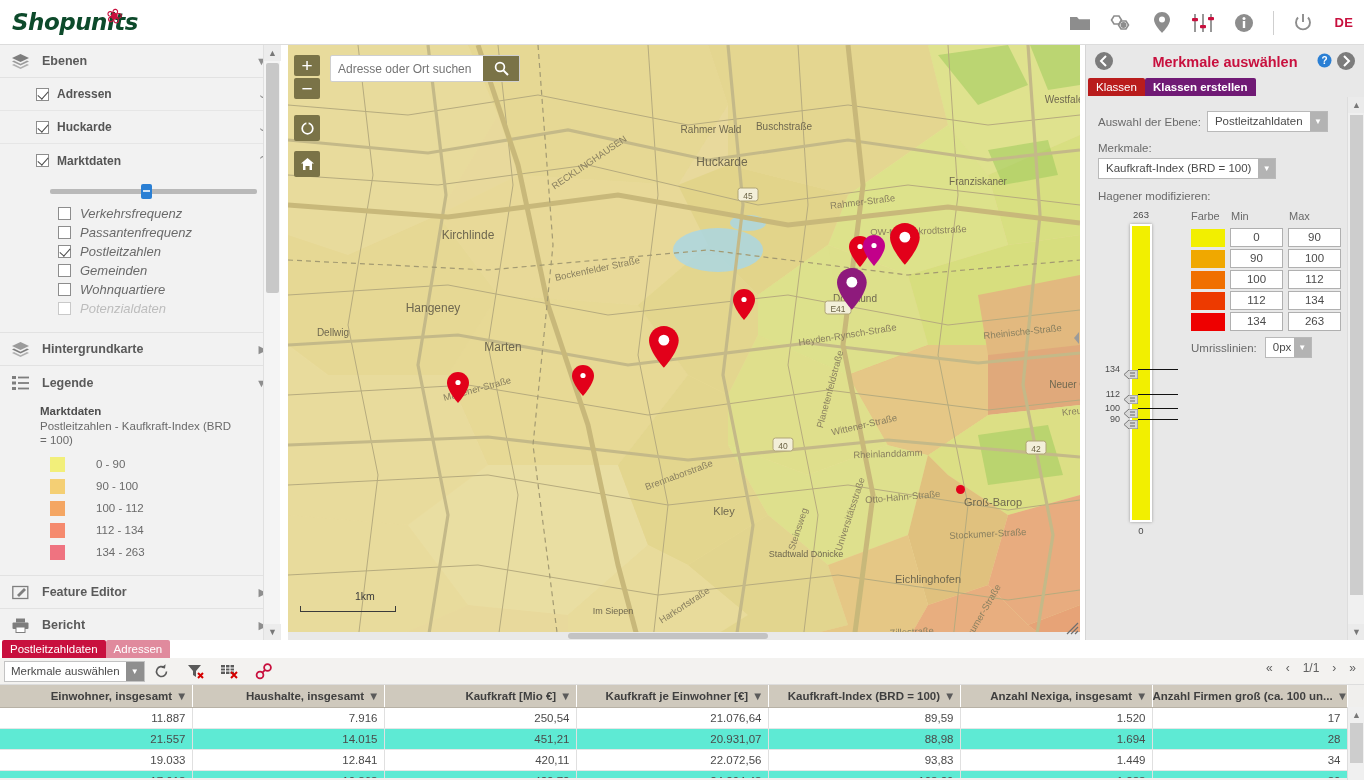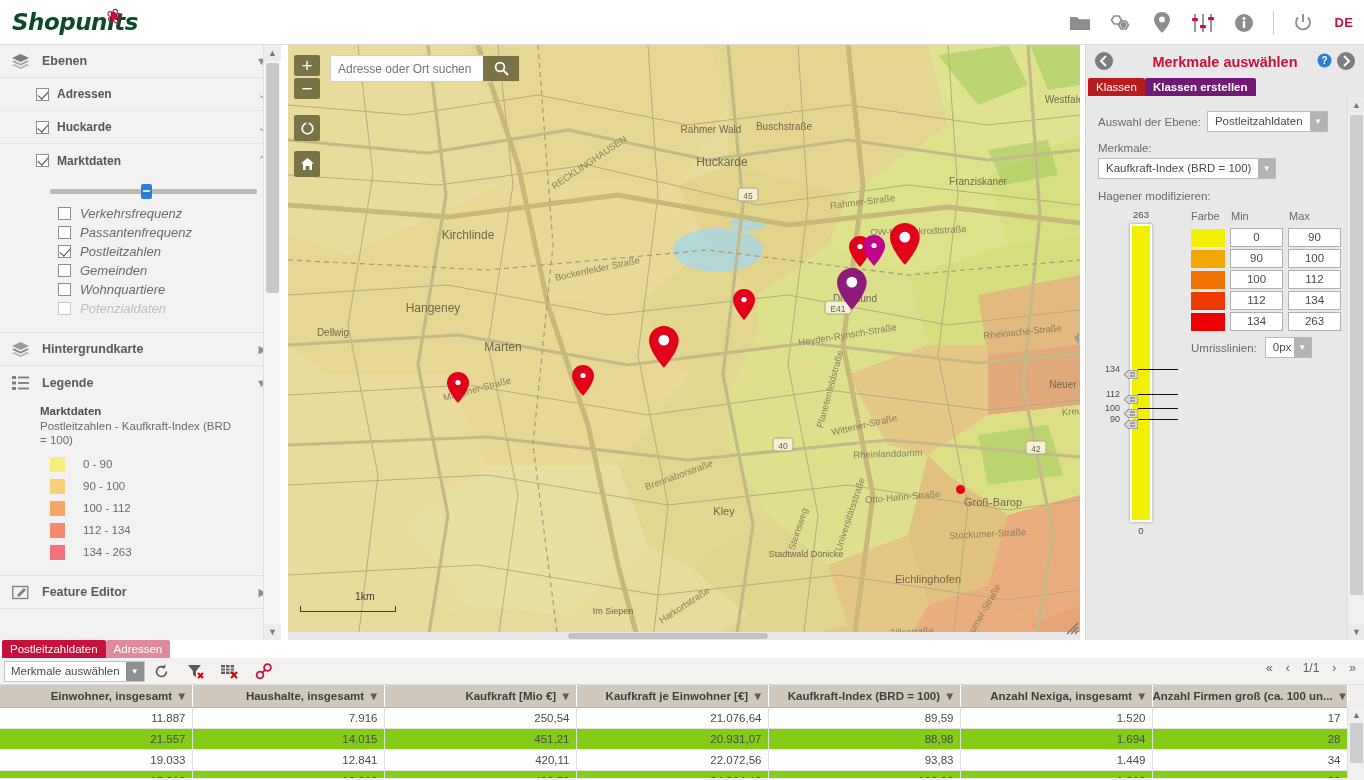--- a/index.html
+++ b/index.html
@@ -58,21 +58,21 @@
     position:absolute; left:44%; top:-5px; width:11px;height:15px;
     background:#2a7fd4; border-radius:2px;
   }
   .slider-knob:after{content:"";position:absolute;left:2px;top:6px;width:7px;height:2px;background:#cfe3f7;}
   .opt-row{ height:19px; display:flex; align-items:center; padding-left:58px; gap:9px; }
   .opt-row span{ font-size:13px; color:#6a6a6a;font-style:italic; }
   .opt-row span.dis{ color:#bdbdbd; }
   .legend-body{ padding:6px 0 12px 40px; border-bottom:1px solid #e2e2e2; }
   .lg-title{ font-size:11.5px; font-weight:bold; color:#4d4d4d; margin-bottom:2px;}
   .lg-sub{ font-size:11.5px; color:#6a6a6a; line-height:14px; width:200px; margin-bottom:6px;}
-  .lg-item{ display:flex; align-items:center; gap:18px; height:22px; padding-left:10px;}
+  .lg-item{ display:flex; align-items:center; gap:31px; height:22px; padding-left:10px;}
   .lg-sw{ width:15px;height:15px; flex:none; }
   .lg-lb{ font-size:11.5px; color:#6a6a6a; }
 
   
   #sb-scroll{ position:absolute; left:263px; top:45px; width:17px; height:595px; background:#f4f4f4; border-left:1px solid #e0e0e0;}
   #sb-scroll .arw{ width:17px;height:16px; display:flex;align-items:center;justify-content:center; font-size:9px;color:#777; background:#ececec;}
   #sb-scroll .thumb{ position:absolute; left:2px; top:18px; width:13px; height:230px; background:#c8c8c8; border-radius:2px;}
 
   
   #map{
@@ -178,21 +178,21 @@
     background:#cfc9bd; color:#3f3f3f; font-size:11.5px; font-weight:bold; height:22px;
     border-right:1px solid #fff; border-bottom:1px solid #b8b2a6; text-align:right; padding-right:4px;
     white-space:nowrap; overflow:hidden;
   }
   th .fun{ color:#5b5b5b; margin-left:4px;}
   td{
     font-size:11.5px; color:#4a4a4a; height:21px; text-align:right; padding-right:6px;
     border-right:1px solid #e0e0e0; border-bottom:1px solid #e6e6e6; background:#fff;
     white-space:nowrap; overflow:hidden;
   }
-  tr.alt td{ background:#84cc16; }
+  tr.alt td{ background:#5eead4; }
   #tbl-scroll{ position:absolute; right:0; top:67px; width:17px; height:113px; background:#f0f0f0; border-left:1px solid #ddd;}
   #tbl-scroll .arw{ width:17px;height:15px; display:flex;align-items:center;justify-content:center;font-size:9px;color:#777;}
   #tbl-scroll .thumb{ position:absolute; left:2px; top:16px; width:13px; height:40px; background:#cdcdcd;}
   #topstrip{ position:absolute; left:0; top:640px; width:1364px; height:3px; background:#c8103e;}
 </style>
 </head>
 <body>
 
 <div id="topbar">
   <div id="logo">
@@ -373,20 +373,31 @@
     <div class="ic">
       <svg width="17" height="15" viewBox="0 0 17 15">
           <rect x="0.8" y="1.5" width="15" height="12" fill="none" stroke="#7e7e7e" stroke-width="1.3"></rect>
           <path d="M5 10 L12 3 L14 5 L7 12 Z" fill="#7e7e7e"></path>
         </svg>
     </div>
     <div class="tt">Feature Editor</div>
     <div class="ar">▶</div>
   </div>
 
+  <div class="acc-head">
+    <div class="ic">
+      <svg width="17" height="15" viewBox="0 0 17 15">
+          <rect x="4" y="0.5" width="9" height="4" fill="#7e7e7e"></rect>
+          <rect x="0.5" y="4.5" width="16" height="6.5" rx="1" fill="#7e7e7e"></rect>
+          <rect x="4" y="9" width="9" height="5.5" fill="#fff" stroke="#7e7e7e"></rect>
+        </svg>
+    </div>
+    <div class="tt">Bericht</div>
+    <div class="ar">▶</div>
+  </div>
 </div>
 
 <div id="sb-scroll">
   <div class="arw">▲</div>
   <div class="thumb"></div>
   <div class="arw" style="position:absolute;bottom:0;left:0">▼</div>
 </div>
 
 <div id="map">
   <svg id="mapcanvas" viewBox="0 0 792 595">

